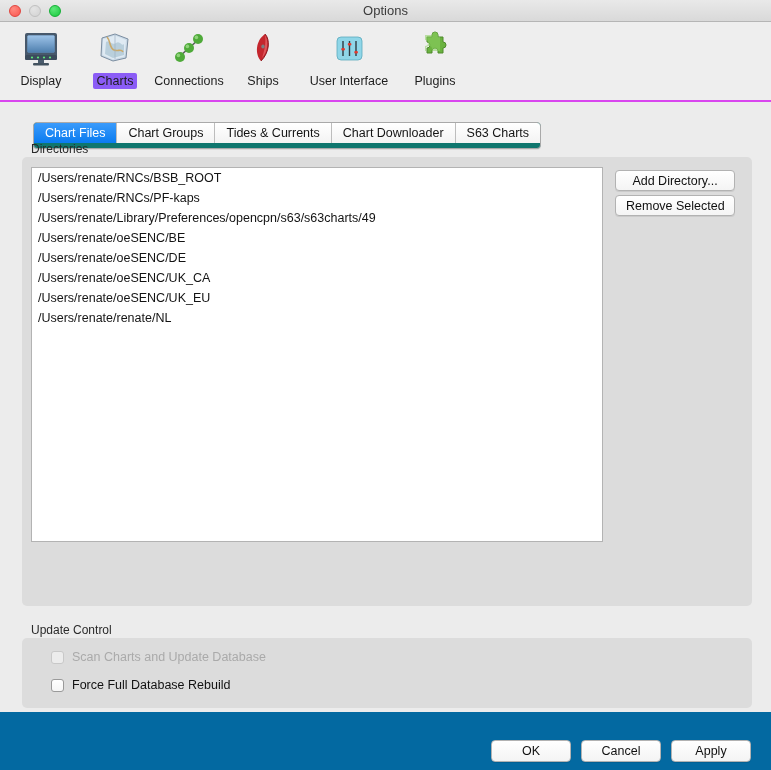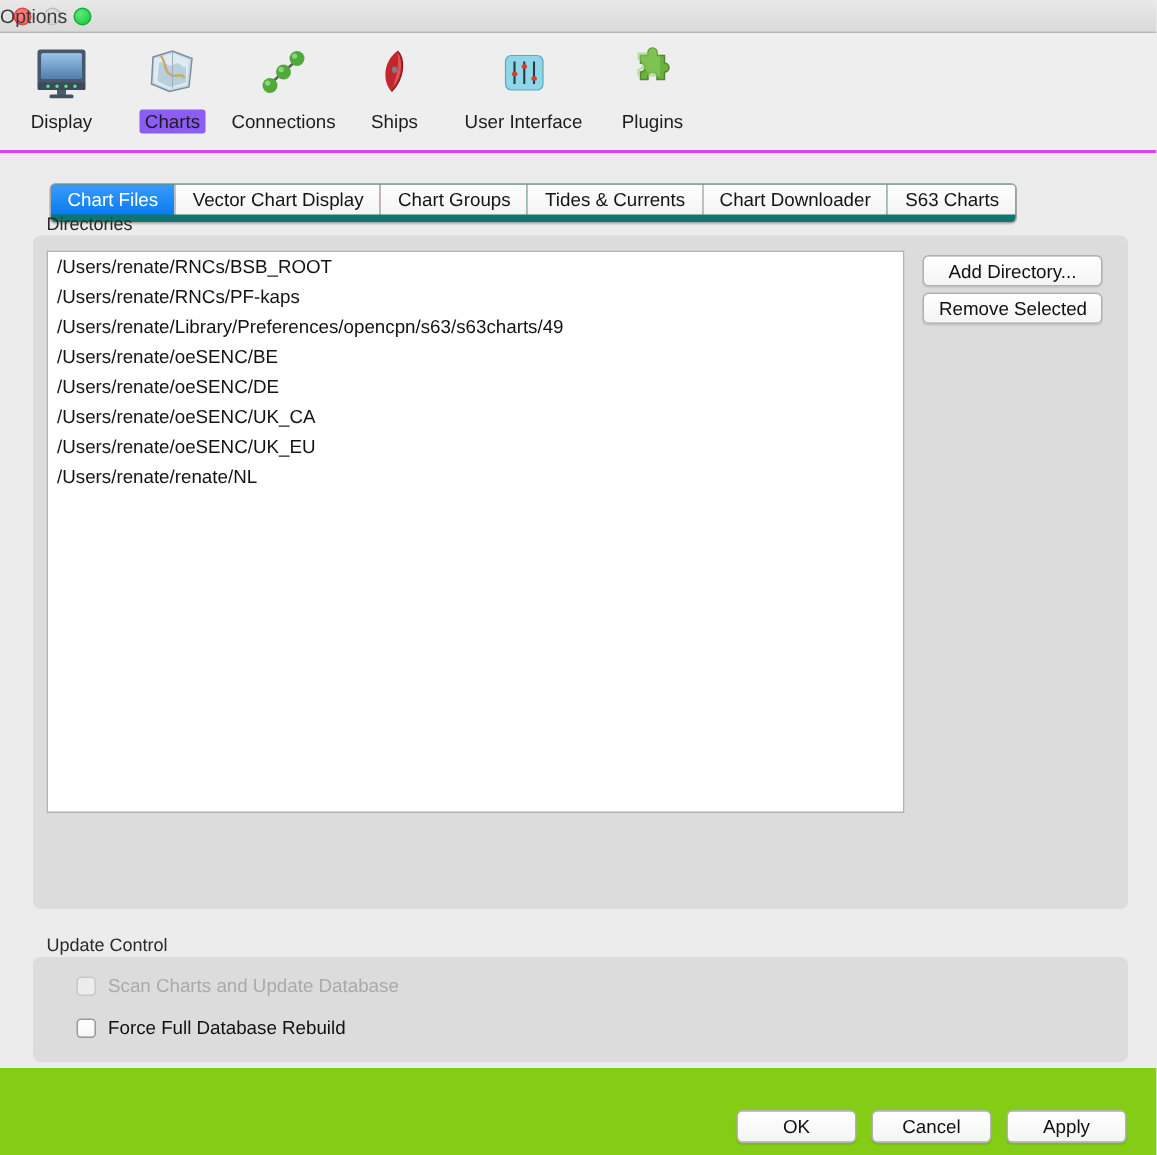--- a/index.html
+++ b/index.html
@@ -32,21 +32,21 @@
   .light {
     width: 12px; height: 12px; border-radius: 50%;
     display: block;
   }
   .light.close  { background: radial-gradient(circle at 35% 30%, #ff8a80, #f9564f); border: 1px solid #e0443e; }
   .light.min    { background: radial-gradient(circle at 35% 30%, #e4e4e4, #d2d2d2); border: 1px solid #c0c0c0; }
   .light.max    { background: radial-gradient(circle at 35% 30%, #5ee87a, #17c83c); border: 1px solid #13b035; }
   .title-text {
     position: absolute; left: 0; top: 0;
     width: 771px; height: 16px;
-    line-height: 22px; 
+    line-height: 22px; text-align: center;
     font-size: 13px; color: #3b3b3b;
     pointer-events: none;
   }
 
   
   .toolbar {
     position: absolute; left: 0; top: 22px;
     width: 771px; height: 80px;
     background: #eeeeee;
     border-bottom: 2px solid #d946ef;
@@ -180,21 +180,21 @@
   }
   .chk-row.disabled .checkbox { border-color: #c8c8c8; background: #ececec; }
   .chk-row .chk-label { color: #111111; }
   .chk-row.disabled .chk-label { color: #aaaaaa; }
 
   
   .footer {
     position: absolute;
     left: 0; top: 712px;
     width: 771px; height: 58px;
-    background: #84cc16;
+    background: #0369a1;
   }
   .footer-btns {
     position: absolute;
     right: 20px; top: 28px;
     display: flex; gap: 10px;
   }
   .footer-btns .btn { width: 80px; text-align: center; height: 22px; }
 
   svg { display: block; }
 </style>
@@ -302,21 +302,20 @@
           <path d="M17 7 a3 3 0 0 1 6 0 v2 h2 v14 h-8 v-2 a3 3 0 0 0 -6 0 v2 h-1 v-5 a3 3 0 0 0 0 -6 v-5 h5 z" fill="#8ccf63" opacity=".55"></path>
         </svg>
       </div>
       <div class="tb-label">Plugins</div>
     </div>
 
   </div>
 
   <div class="tabstrip">
     <div class="tab active">Chart Files</div>
-    <div class="tab">Vector Chart Display</div>
     <div class="tab">Chart Groups</div>
     <div class="tab">Tides &amp; Currents</div>
     <div class="tab">Chart Downloader</div>
     <div class="tab">S63 Charts</div>
   </div>
 
   <div class="group-title" id="dir-title">Directories</div>
   <div class="group-box" id="dir-box"></div>
 
   <div class="listbox">

